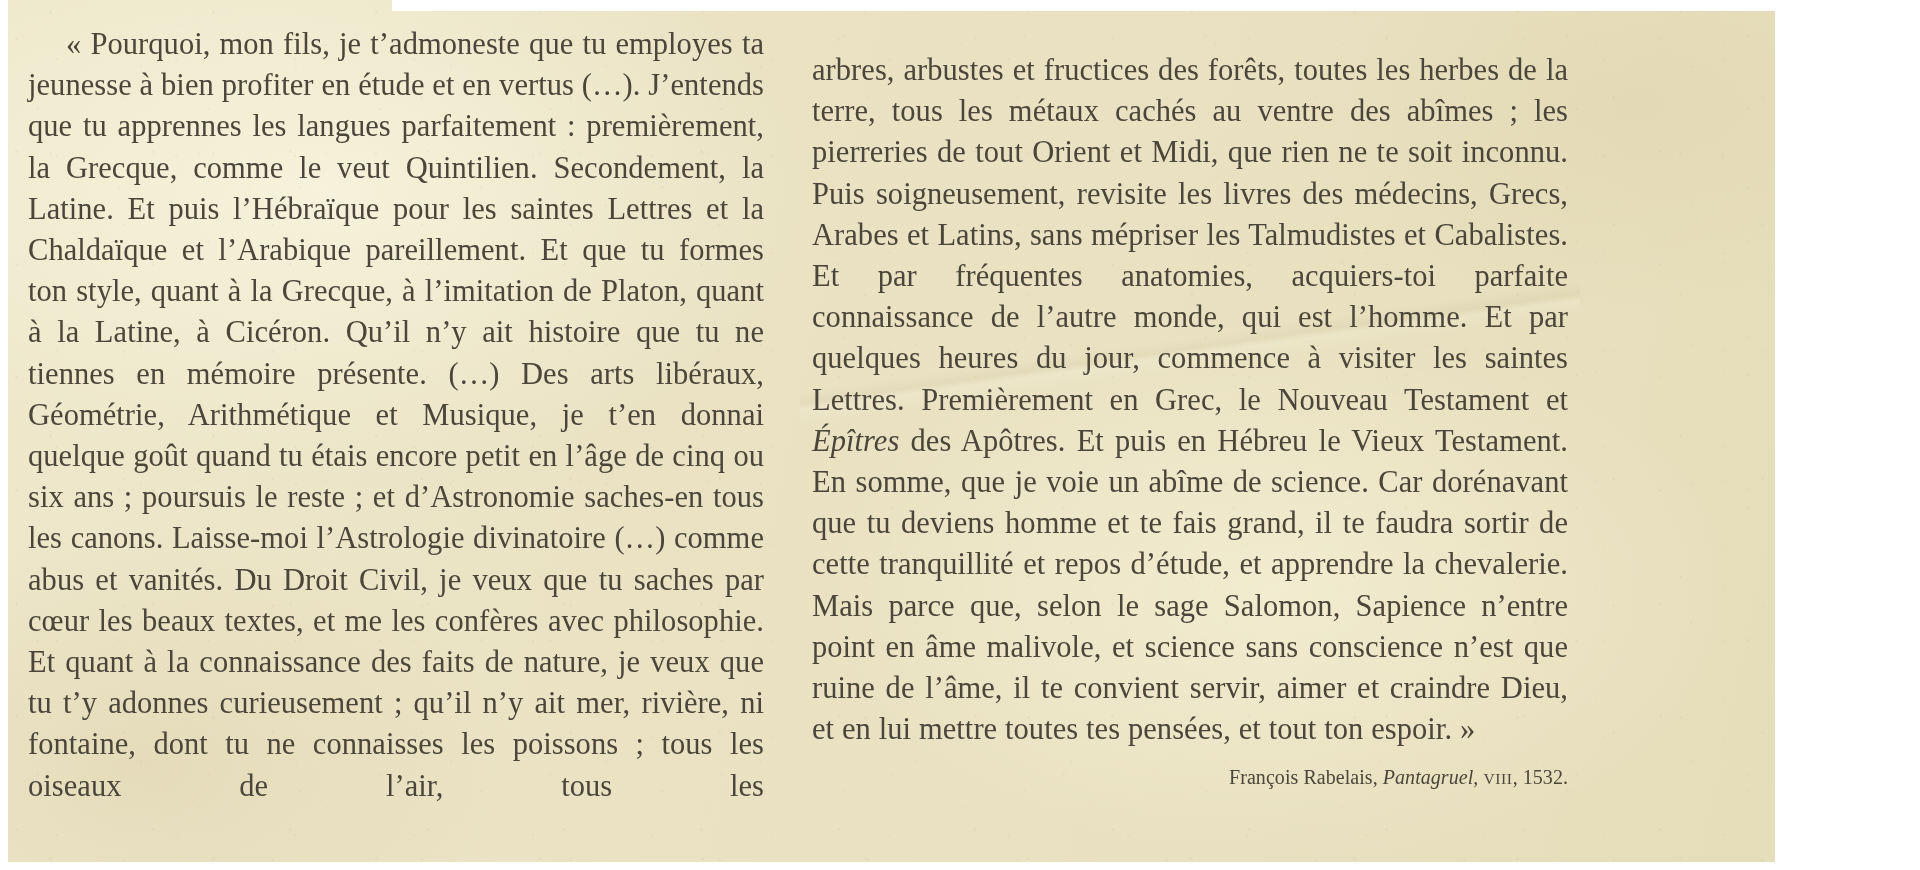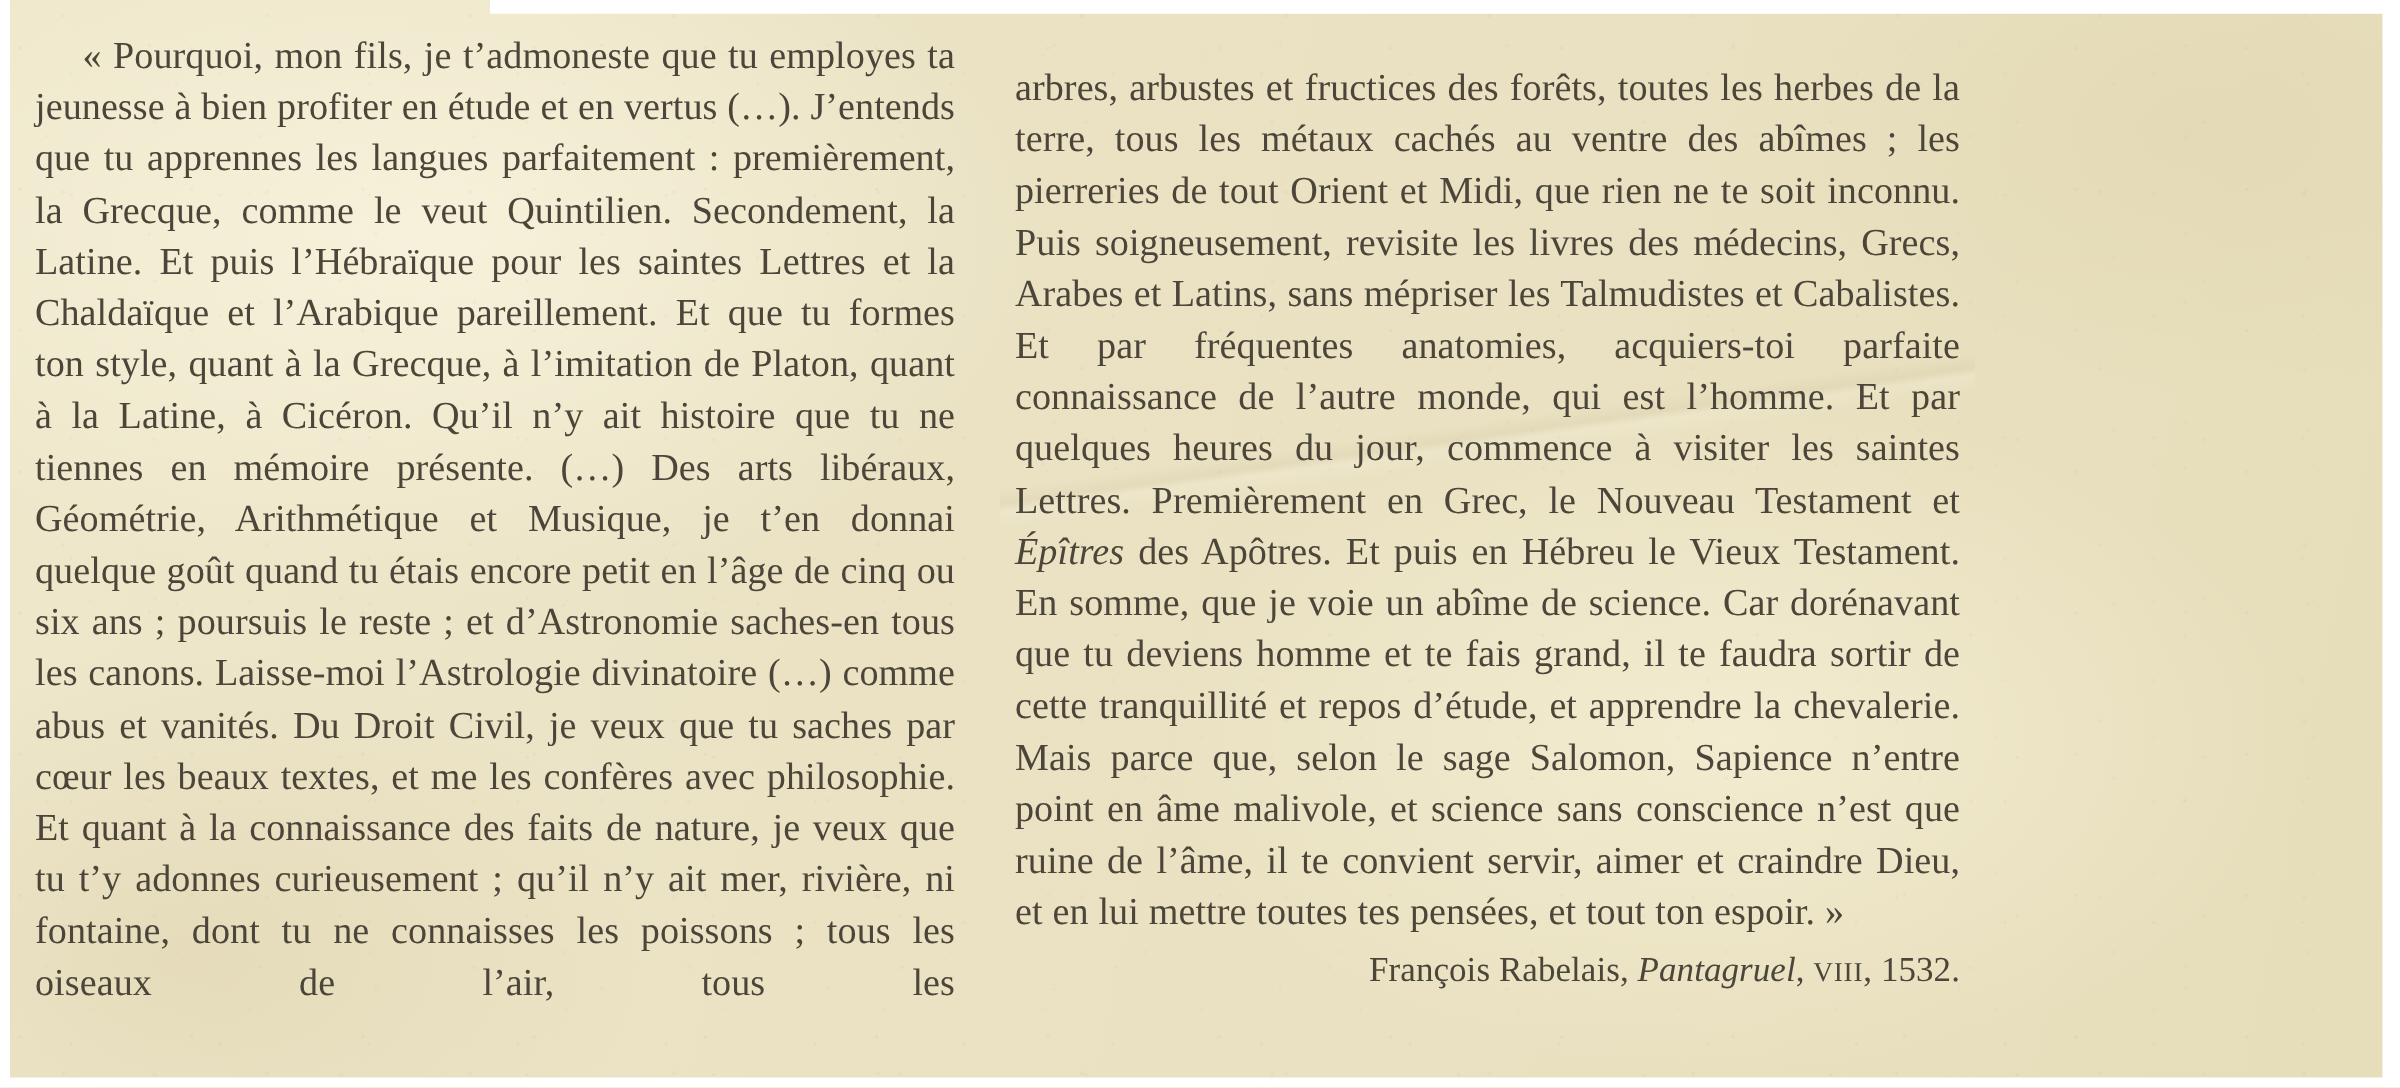--- a/index.html
+++ b/index.html
@@ -9,21 +9,21 @@
   }
   body {
     width: 1920px;
     height: 870px;
     overflow: hidden;
     font-family: "Liberation Serif", "DejaVu Serif", serif;
   }
 
   #page {
     position: relative;
-    width: 1920px;
+    width: 1775px;
     height: 870px;
     background-color: #ece4c6;
     background-image:
       radial-gradient(ellipse 700px 420px at 18% 22%, rgba(255,252,235,0.55), rgba(255,252,235,0) 70%),
       radial-gradient(ellipse 640px 380px at 72% 68%, rgba(255,250,228,0.45), rgba(255,250,228,0) 72%),
       radial-gradient(ellipse 500px 300px at 92% 12%, rgba(221,208,170,0.35), rgba(221,208,170,0) 70%),
       radial-gradient(ellipse 520px 340px at 8% 88%, rgba(216,203,164,0.38), rgba(216,203,164,0) 72%),
       linear-gradient(102deg, #efe8cc 0%, #eae2c3 38%, #e9e1c1 62%, #e6ddba 100%);
     overflow: hidden;
   }
@@ -92,21 +92,21 @@
   #col-right .para.last { text-align-last: left; }
 
   .para .indent { display: inline-block; width: 38px; }
 
   .italic { font-style: italic; }
   .smallcaps { font-size: 0.78em; letter-spacing: 0.6px; }
 
   .attribution {
     margin: 7px 0 0 0;
     text-align: right;
-    font-size: 28px;
+    font-size: 20px;
     line-height: 40px;
     color: #4c463a;
   }
 </style>
 </head>
 <body>
 
 <div id="page">
 
   <div id="grain"></div>

